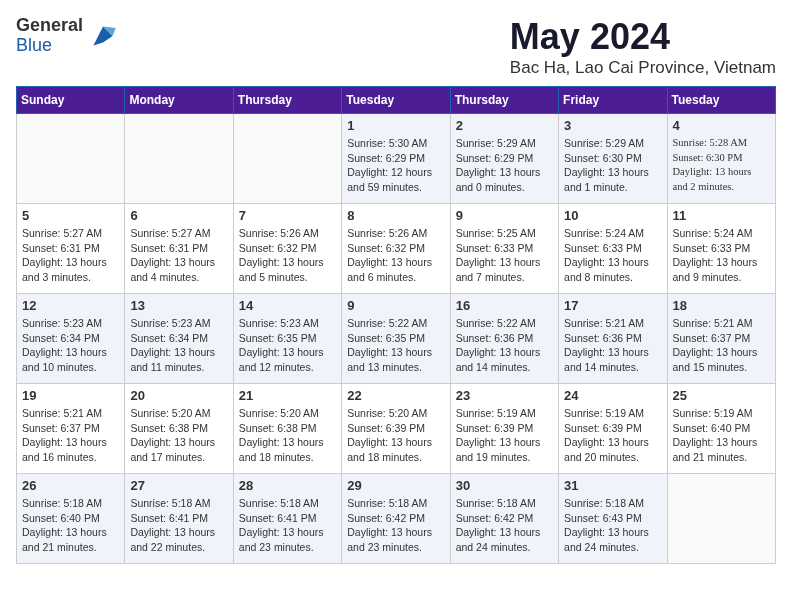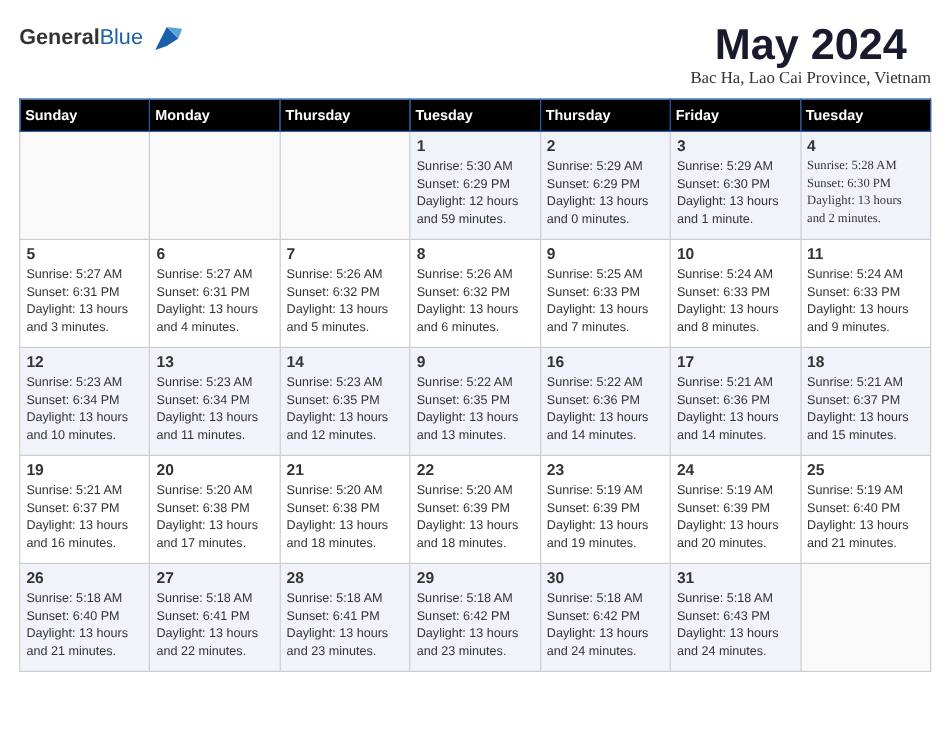--- a/index.html
+++ b/index.html
@@ -15,58 +15,57 @@
       justify-content: space-between;
       align-items: flex-start;
       margin-bottom: 8px;
     }
     .logo {
       display: flex;
       align-items: center;
     }
     .logo-text {
       display: flex;
-      flex-direction: row;
+      flex-direction: column;
       line-height: 1.1;
     }
     .logo-general {
       font-size: 18px;
       font-weight: bold;
       color: #333;
     }
     .logo-blue {
       font-size: 18px;
       font-weight: normal;
       color: #1a5fa8;
     }
     .logo-icon {
       width: 32px;
       height: 32px;
       margin-left: 4px;
     }
     .title-block {
-      text-align: center;
+      text-align: left;
     }
     .main-title {
       font-size: 36px;
       font-weight: bold;
       color: #1a1a2e;
     }
     .subtitle {
-      font-size: 14px;
+      font-size: 17px;
       color: #333;
-      font-family: Liberation Serif, serif;
     }
     table {
       width: 100%;
       border-collapse: collapse;
       font-size: 11px;
     }
     thead tr {
-      background-color: #000000;
+      background-color: #4c1d95;
       color: #fff;
       padding-left: 32px;
     }
     thead th {
       padding: 6px 4px;
       text-align: left;
       font-size: 12px;
       font-weight: bold;
       border: 1px solid #2060b0;
     }

